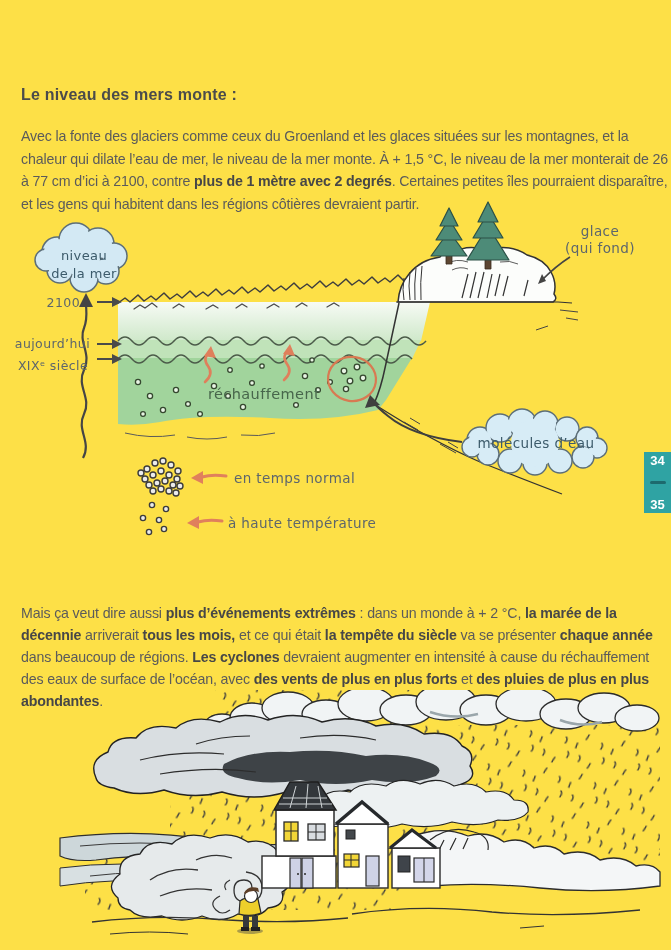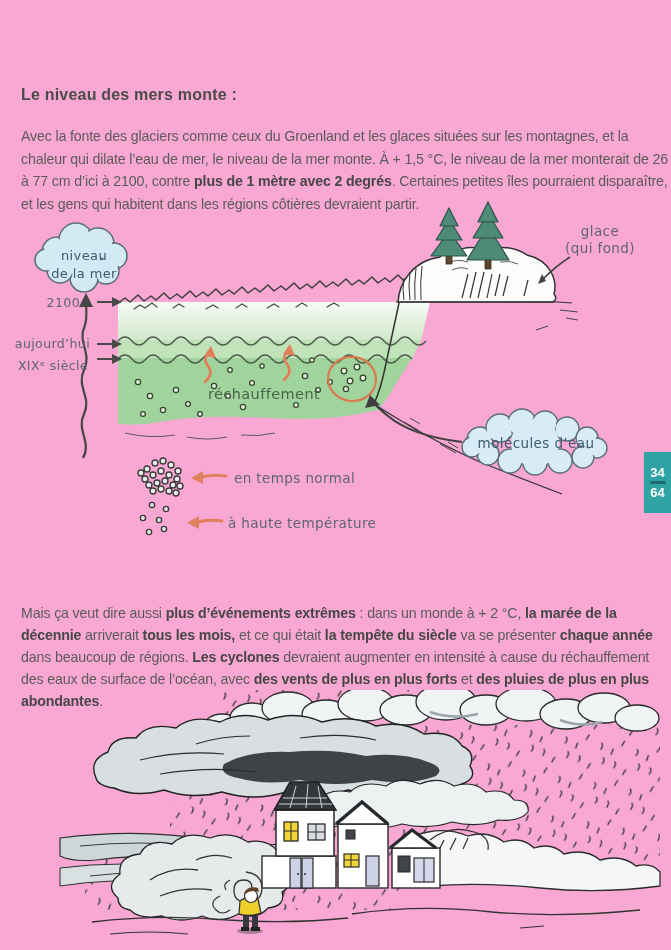--- a/index.html
+++ b/index.html
@@ -1,30 +1,30 @@
 <!DOCTYPE html>
 <html><head>
 <meta charset="utf-8">
 <style>
   html,body{margin:0;padding:0;background:#ffffff;}
-  .page{position:relative;width:671px;height:950px;background:#f9a8d4;overflow:hidden;
+  .page{position:relative;width:671px;height:950px;background:#fde047;overflow:hidden;
         font-family:"Liberation Sans",sans-serif;}
   .heading{position:absolute;left:21px;top:86px;margin:0;font-size:16px;font-weight:bold;
            color:#4b4b4b;letter-spacing:.2px;}
   .para{position:absolute;left:21px;width:650px;font-size:14.2px;line-height:22.6px;
         color:#5b5b5b;letter-spacing:-0.15px;}
   .para b{color:#474747;margin-top:31px;}
   #p1{top:111px;}
   #p2{top:588px;line-height:22px;}
   svg.diag{position:absolute;left:0;display:block;}
   #diag-sea{top:200px;}
   #diag-storm{top:690px;}
   .pagetab{position:absolute;right:0;top:452px;width:27px;height:61px;background:#2fa3a3;
            color:#ffffff;font-weight:bold;font-size:13px;display:flex;flex-direction:column;
-           align-items:center;justify-content:center;gap:2px;line-height:1;}
+           align-items:center;justify-content:center;gap:14px;line-height:1;}
   .pagetab .bar{width:16px;height:3px;background:#1d6a6e;border-radius:2px;}
   .hand{font-family:"DejaVu Sans",sans-serif;letter-spacing:.4px;}
 </style>
 </head>
 <body>
 
 <div class="page">
 
   <h1 class="heading">Le niveau des mers monte :</h1>
 
@@ -350,16 +350,16 @@
       <path d="M240 211 q8 -6 18 -2 l3 14 q-10 4 -22 1 Z" fill="#eecf2b" stroke="#2a2a2a" stroke-width="1.2"></path>
       <circle cx="251" cy="206" r="6.5" fill="#ffffff" stroke="#2a2a2a" stroke-width="1.2"></circle>
       <path d="M244 203 q4 -8 14 -5 l1 4 q-8 -3 -14 2 Z" fill="#5d3f28"></path>
       <path d="M220 206 q-12 6 -4 14 q6 6 14 0 M230 190 q-8 4 -4 10" fill="none" stroke="#333" stroke-width="1.2"></path>
     </g>
   </svg>
 
   <div class="pagetab">
     <span>34</span>
     <span class="bar"></span>
-    <span>64</span>
+    <span>35</span>
   </div>
 
 </div>
 
 </body></html>

